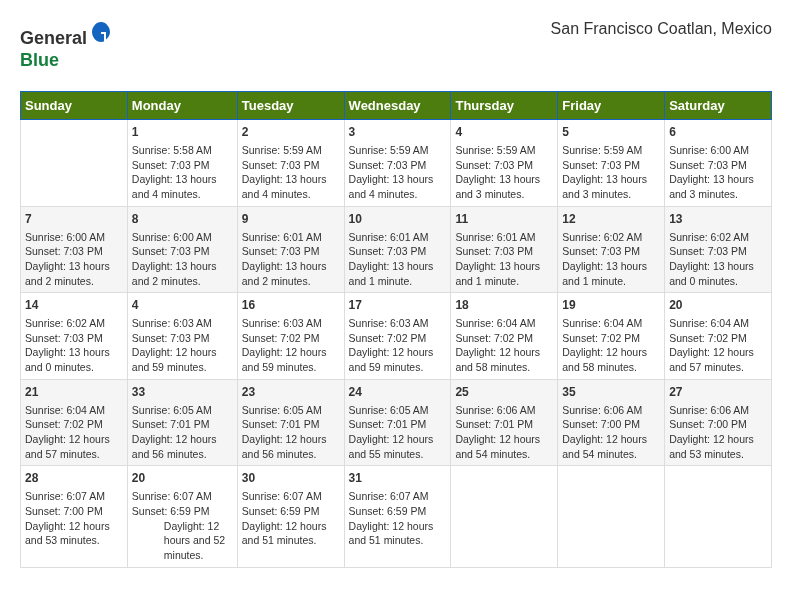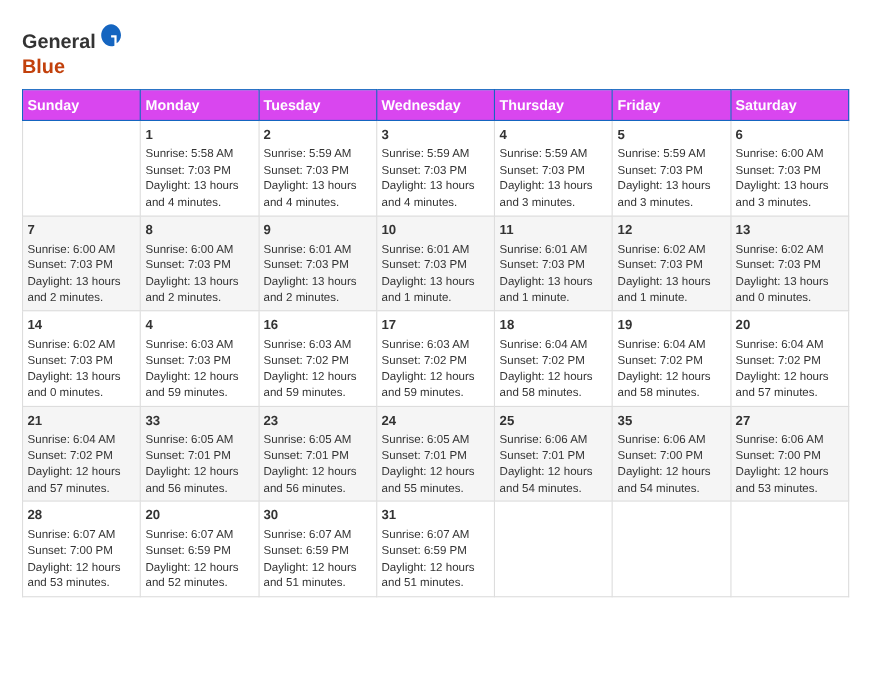--- a/index.html
+++ b/index.html
@@ -7,33 +7,33 @@
       font-family: Arial, sans-serif;
       background: #fff;
       width: 792px;
       min-height: 612px;
       padding: 20px;
     }
     .header {
       display: flex;
       justify-content: space-between;
       align-items: flex-start;
-      margin-bottom: 10px;
+      margin-bottom: 20px;
     }
     .logo {
       display: flex;
       align-items: center;
     }
     .logo-text {
       font-size: 18px;
       font-weight: bold;
       line-height: 1.2;
     }
     .logo-general { color: #333; }
-    .logo-blue { color: #c2410c; }
+    .logo-blue { color: #15803d; }
     .logo-icon {
       width: 24px;
       height: 24px;
       margin-left: 2px;
     }
     .title-block {
       text-align: right;
     }
     .main-title {
       font-size: 36px;
@@ -43,21 +43,21 @@
     .subtitle {
       font-size: 16px;
       color: #333;
     }
     table {
       width: 100%;
       border-collapse: collapse;
       font-size: 11px;
     }
     thead tr {
-      background-color: #d946ef;
+      background-color: #4d7c0f;
       color: #fff;
     }
     thead th {
       padding: 6px 4px;
       text-align: left;
       font-size: 13px;
       font-weight: bold;
       border: 1px solid #1565c0;
     }
     tbody tr {
@@ -94,20 +94,21 @@
         <span class="logo-general">General</span><svg class="logo-icon" viewBox="0 0 24 24" fill="#1565c0">
             <path d="M12 2C7 2 3 7 3 12s4 10 9 10c1 0 2-0.2 3-0.5V14h-3v-2h5v7.4C19.3 17.9 21 15.1 21 12c0-5-4-10-9-10z"></path>
           </svg>
       </div>
       <div class="logo-text">
         <span class="logo-blue">Blue</span>
       </div>
     </div>
   </div>
   <div class="title-block">
+    <div class="subtitle">San Francisco Coatlan, Mexico</div>
   </div>
 </div>
 
 <table>
   <thead>
     <tr>
     <th>Sunday</th>
         <th>Monday</th>
         <th>Tuesday</th>
         <th>Wednesday</th>
@@ -292,21 +293,21 @@
         <td>
           <span class="day-num">28</span>
           <span style="display: block;">Sunrise: 6:07 AM</span>
           <span style="display: block;">Sunset: 7:00 PM</span>
           <span style="display: block;">Daylight: 12 hours and 53 minutes.</span>
         </td>
         <td>
           <span class="day-num">20</span>
           <span style="display: block;">Sunrise: 6:07 AM</span>
           <span style="display: block;">Sunset: 6:59 PM</span>
-          <span style="display: block;">Daylight: 12 hours and 52 minutes.</span>
+          <span style="display: block; margin-left: 32px;">Daylight: 12 hours and 52 minutes.</span>
         </td>
         <td>
           <span class="day-num">30</span>
           <span style="display: block;">Sunrise: 6:07 AM</span>
           <span style="display: block;">Sunset: 6:59 PM</span>
           <span style="display: block;">Daylight: 12 hours and 51 minutes.</span>
         </td>
         <td>
           <span class="day-num">31</span>
           <span style="display: block;">Sunrise: 6:07 AM</span>

